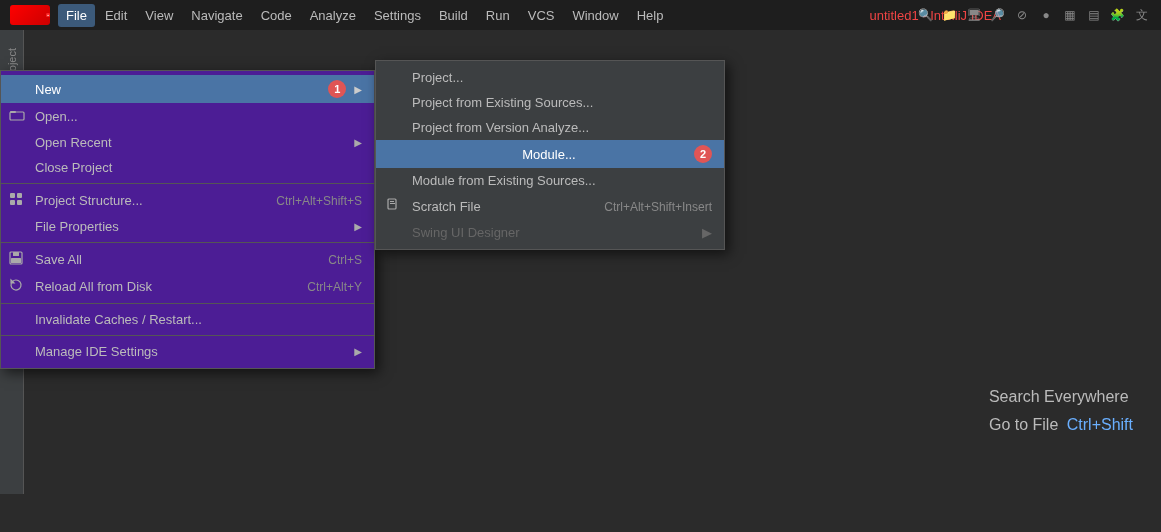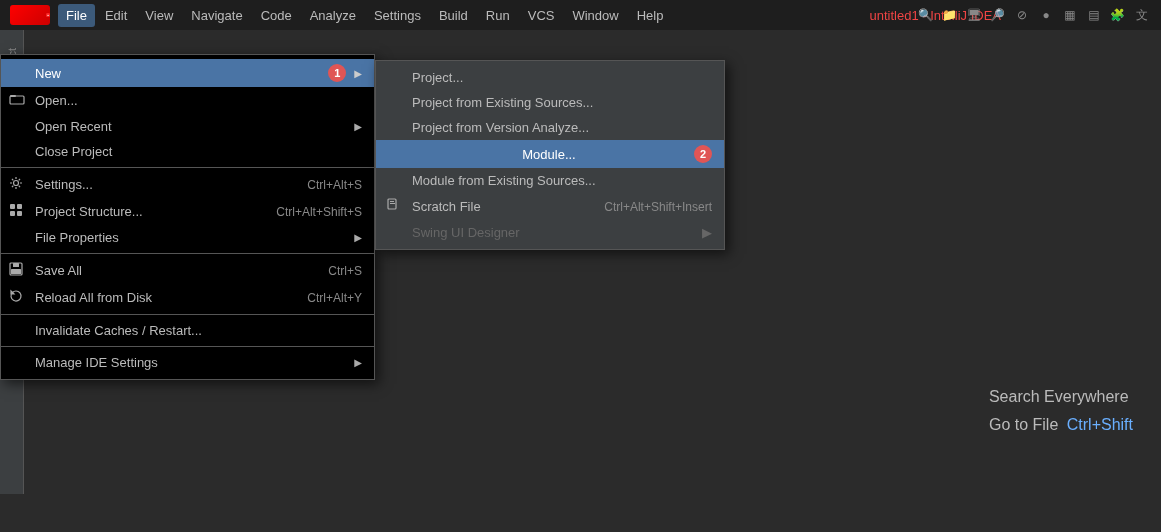--- a/index.html
+++ b/index.html
@@ -104,24 +104,24 @@
       cursor: pointer;
     }
     .editor-area {
       flex: 1;
       background: #2b2b2b;
     }
 
     
     .file-menu {
       position: absolute;
-      top: 24px;
+      top: 40px;
       left: 0;
       width: 375px;
-      background: #000000;
+      background: #4c1d95;
       border: 1px solid #555;
       box-shadow: 4px 4px 12px rgba(0,0,0,0.6);
       z-index: 100;
       padding: 4px 0;
     }
     .file-menu-item {
       display: flex;
       align-items: center;
       padding: 5px 12px 5px 8px;
       cursor: pointer;
@@ -324,30 +324,20 @@
       <span class="item-arrow">▶</span>
     </div>
 
     <div class="file-menu-item">
       <span class="item-icon"></span>
       <span class="item-label">Close Project</span>
     </div>
 
     <div class="menu-separator"></div>
 
-    <div class="file-menu-item">
-      <span class="item-icon">
-        <svg width="14" height="14" viewBox="0 0 14 14" fill="#aaa">
-          <circle cx="7" cy="7" r="2.5" stroke="#aaa" stroke-width="1.2" fill="none"></circle>
-          <path d="M7 1v2M7 11v2M1 7h2M11 7h2M2.93 2.93l1.41 1.41M9.66 9.66l1.41 1.41M2.93 11.07l1.41-1.41M9.66 4.34l1.41-1.41" stroke="#aaa" stroke-width="1.2"></path>
-        </svg>
-      </span>
-      <span class="item-label">Settings...</span>
-      <span class="item-shortcut">Ctrl+Alt+S</span>
-    </div>
 
     <div class="file-menu-item">
       <span class="item-icon">
         <svg width="14" height="14" viewBox="0 0 14 14" fill="none">
           <rect x="1" y="1" width="5" height="5" rx="1" fill="#aaa"></rect>
           <rect x="8" y="1" width="5" height="5" rx="1" fill="#aaa"></rect>
           <rect x="1" y="8" width="5" height="5" rx="1" fill="#aaa"></rect>
           <rect x="8" y="8" width="5" height="5" rx="1" fill="#aaa"></rect>
         </svg>
       </span>

